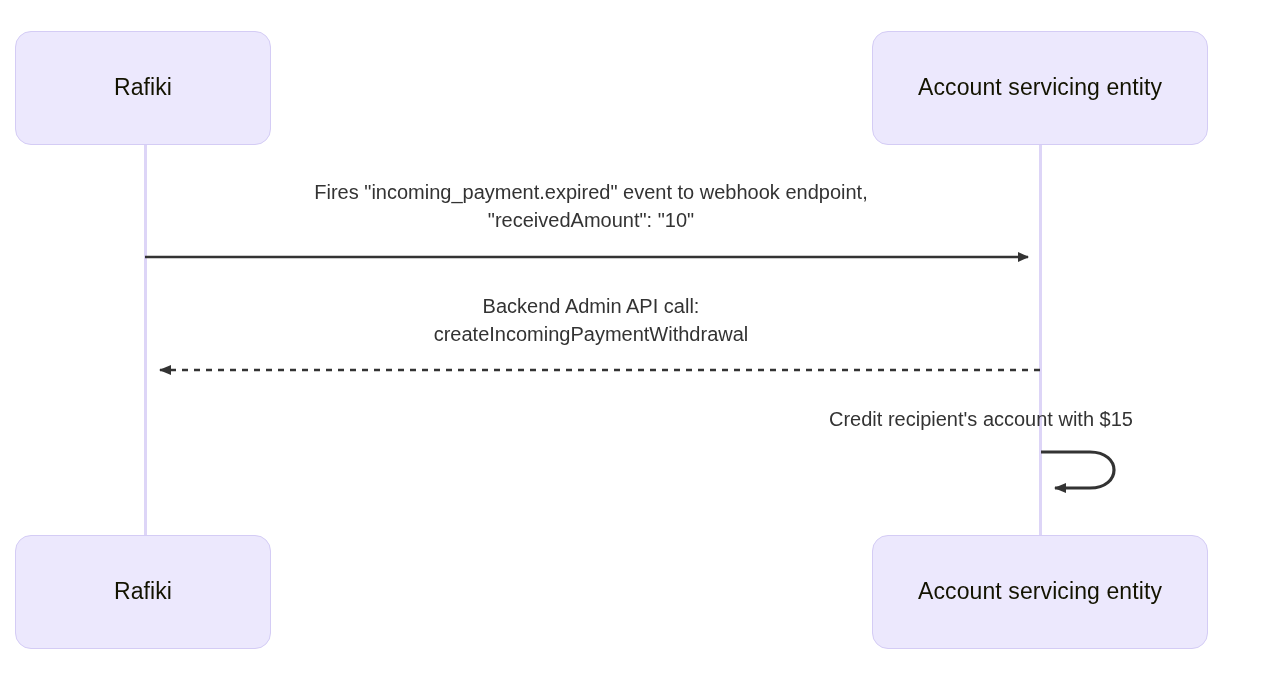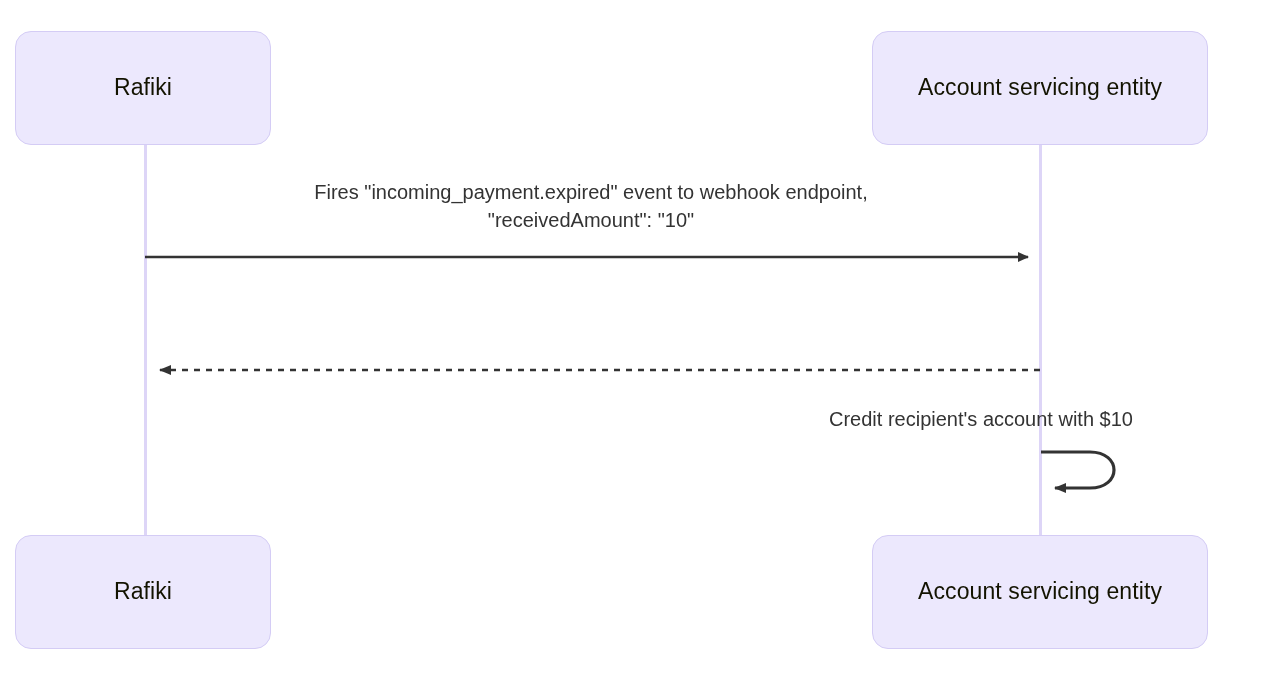--- a/index.html
+++ b/index.html
@@ -97,22 +97,24 @@
     <span class="actor-label">Rafiki</span>
   </div>
 
   <div class="actor-box" style="left:872px; top:535px; width:336px; height:114px;">
     <span class="actor-label">Account servicing entity</span>
   </div>
 
   <div class="msg-label" style="left:143px; top:178px; width:896px;">Fires "incoming_payment.expired" event to webhook endpoint,
 "receivedAmount": "10"</div>
 
+  <div class="msg-label" style="left:143px; top:292px; width:896px;">Backend Admin API call:
+createIncomingPaymentWithdrawal</div>
 
-  <div class="loop-label" style="left:829px; top:405px; width:440px;">Credit recipient's account with $10</div>
+  <div class="loop-label" style="left:829px; top:405px; width:440px;">Credit recipient's account with $15</div>
 
   <svg class="arrows" viewBox="0 0 1276 676" xmlns="http://www.w3.org/2000/svg">
     <defs>
       <marker id="arrow-right" markerWidth="11" markerHeight="11" refX="10" refY="5" orient="auto" markerUnits="userSpaceOnUse">
         <path d="M0,0 L11,5 L0,10 z" fill="#333333"></path>
       </marker>
       <marker id="arrow-left-end" markerWidth="12" markerHeight="12" refX="11" refY="6" orient="auto" markerUnits="userSpaceOnUse">
         <path d="M0,1 L12,6 L0,11 z" fill="#333333"></path>
       </marker>
     </defs>

